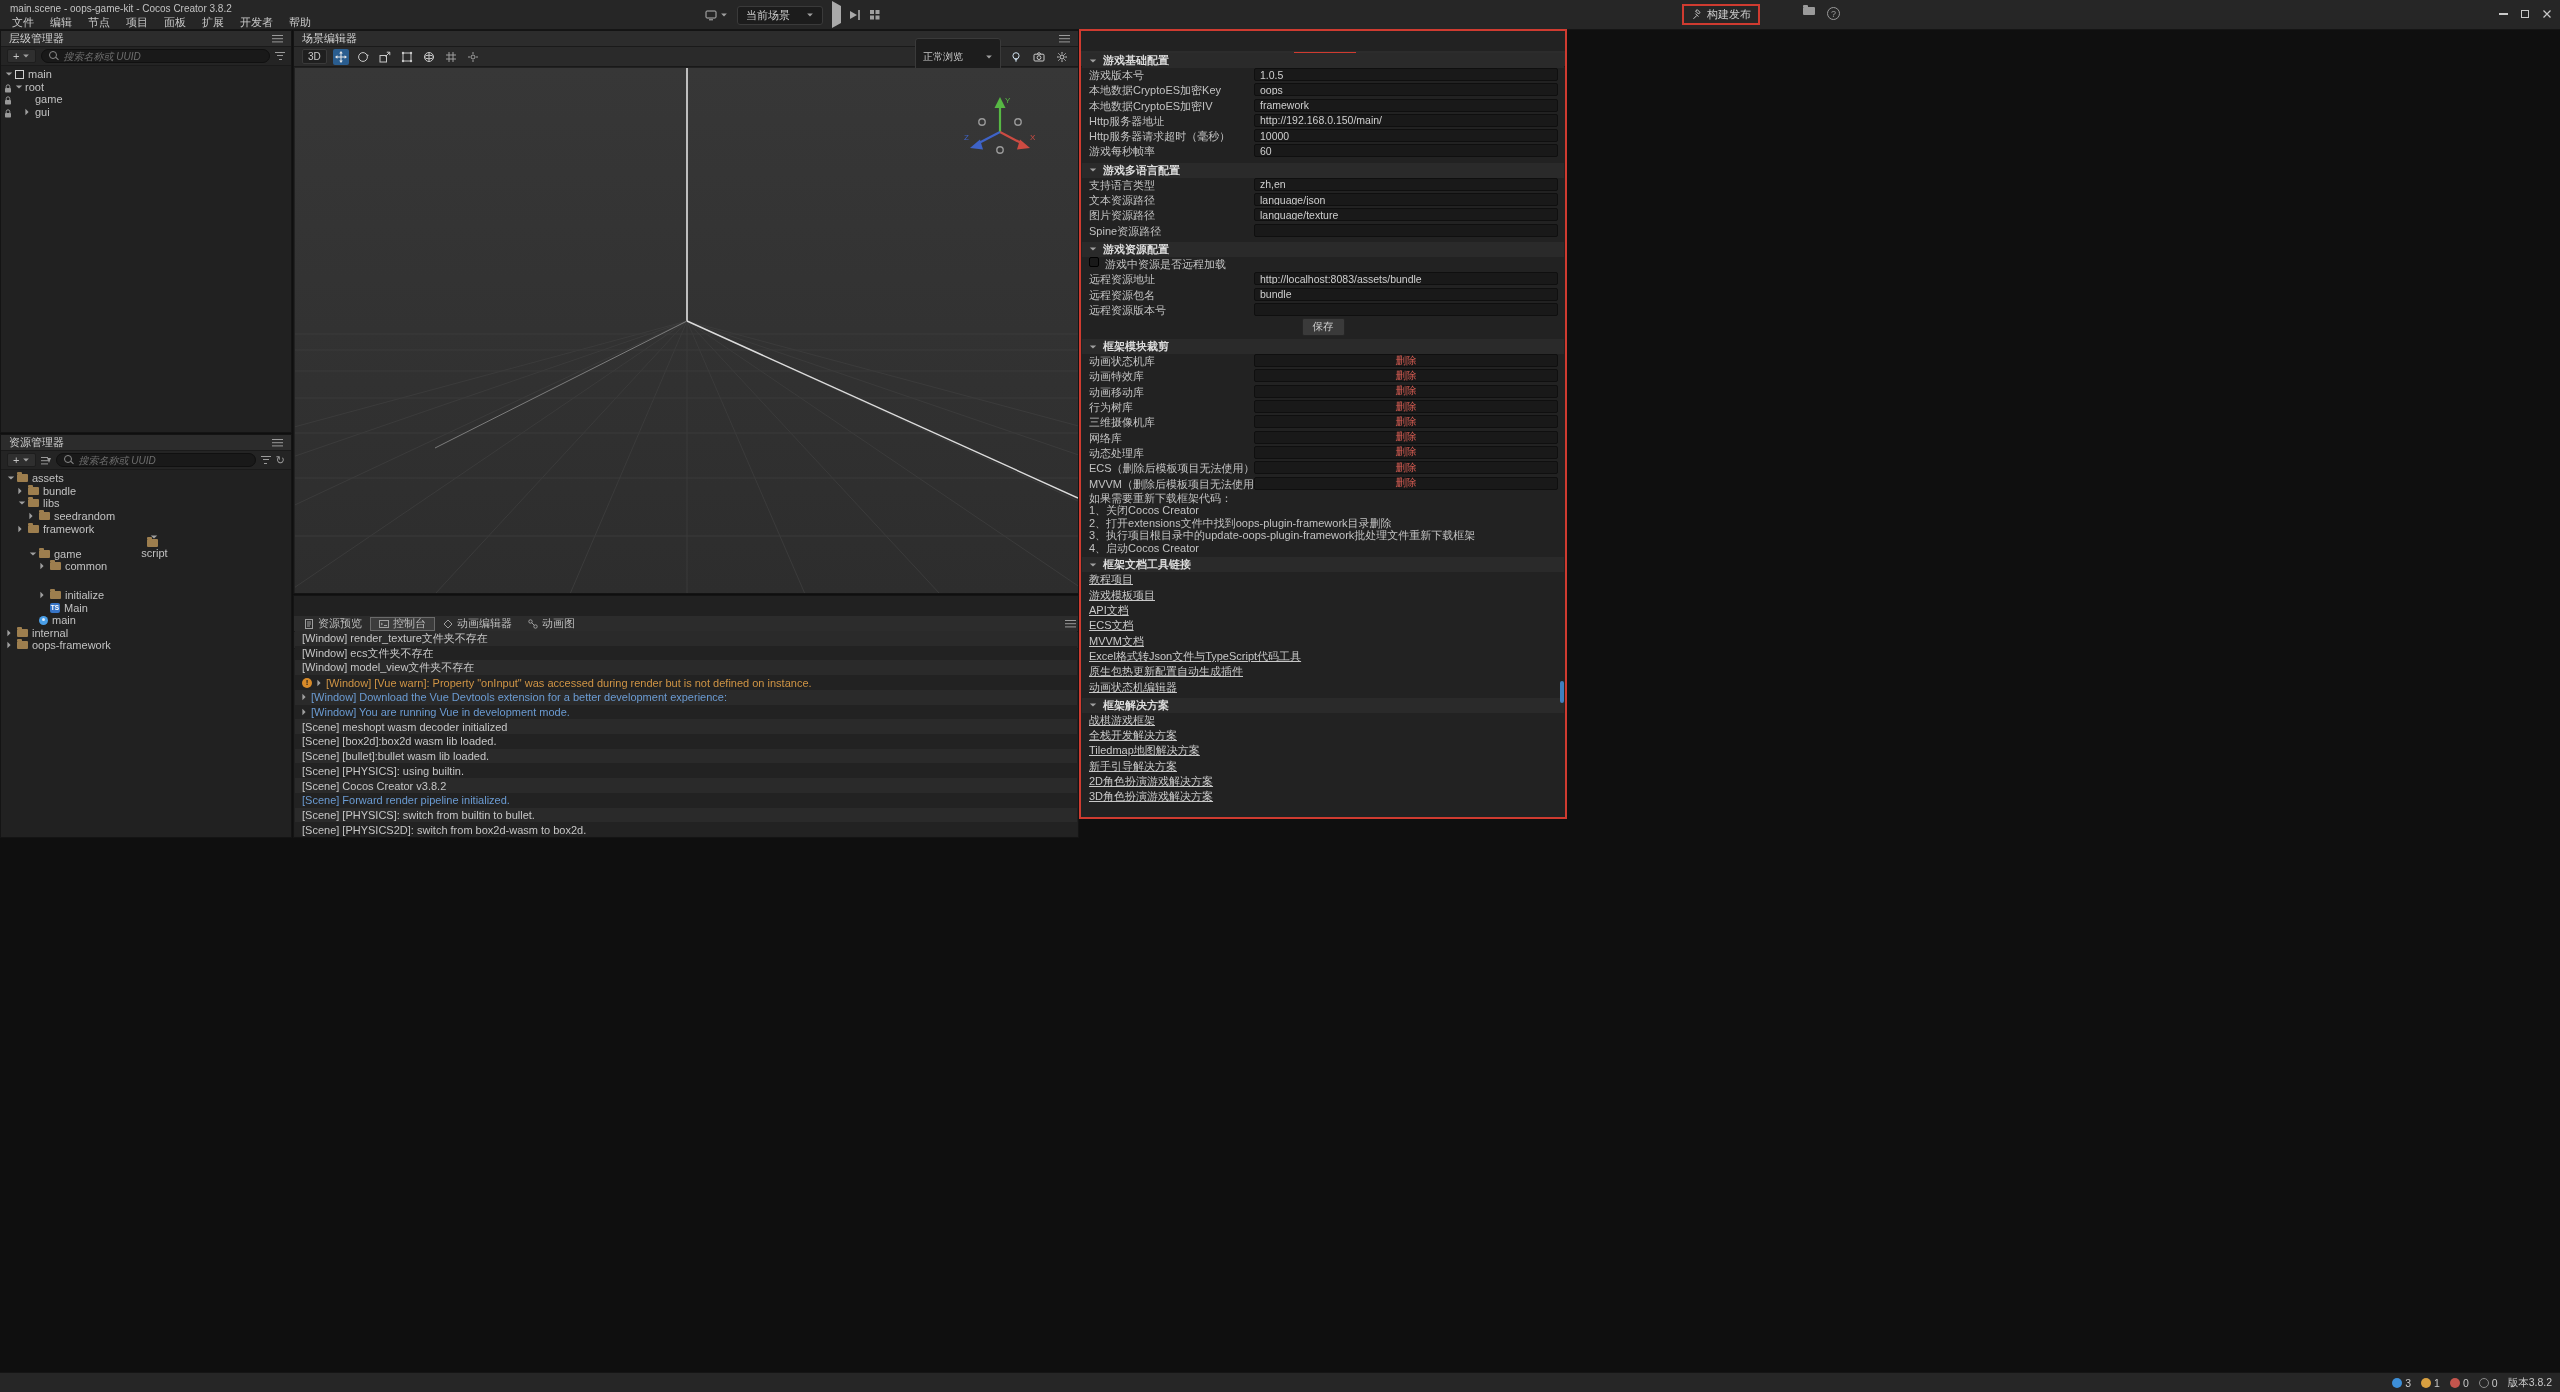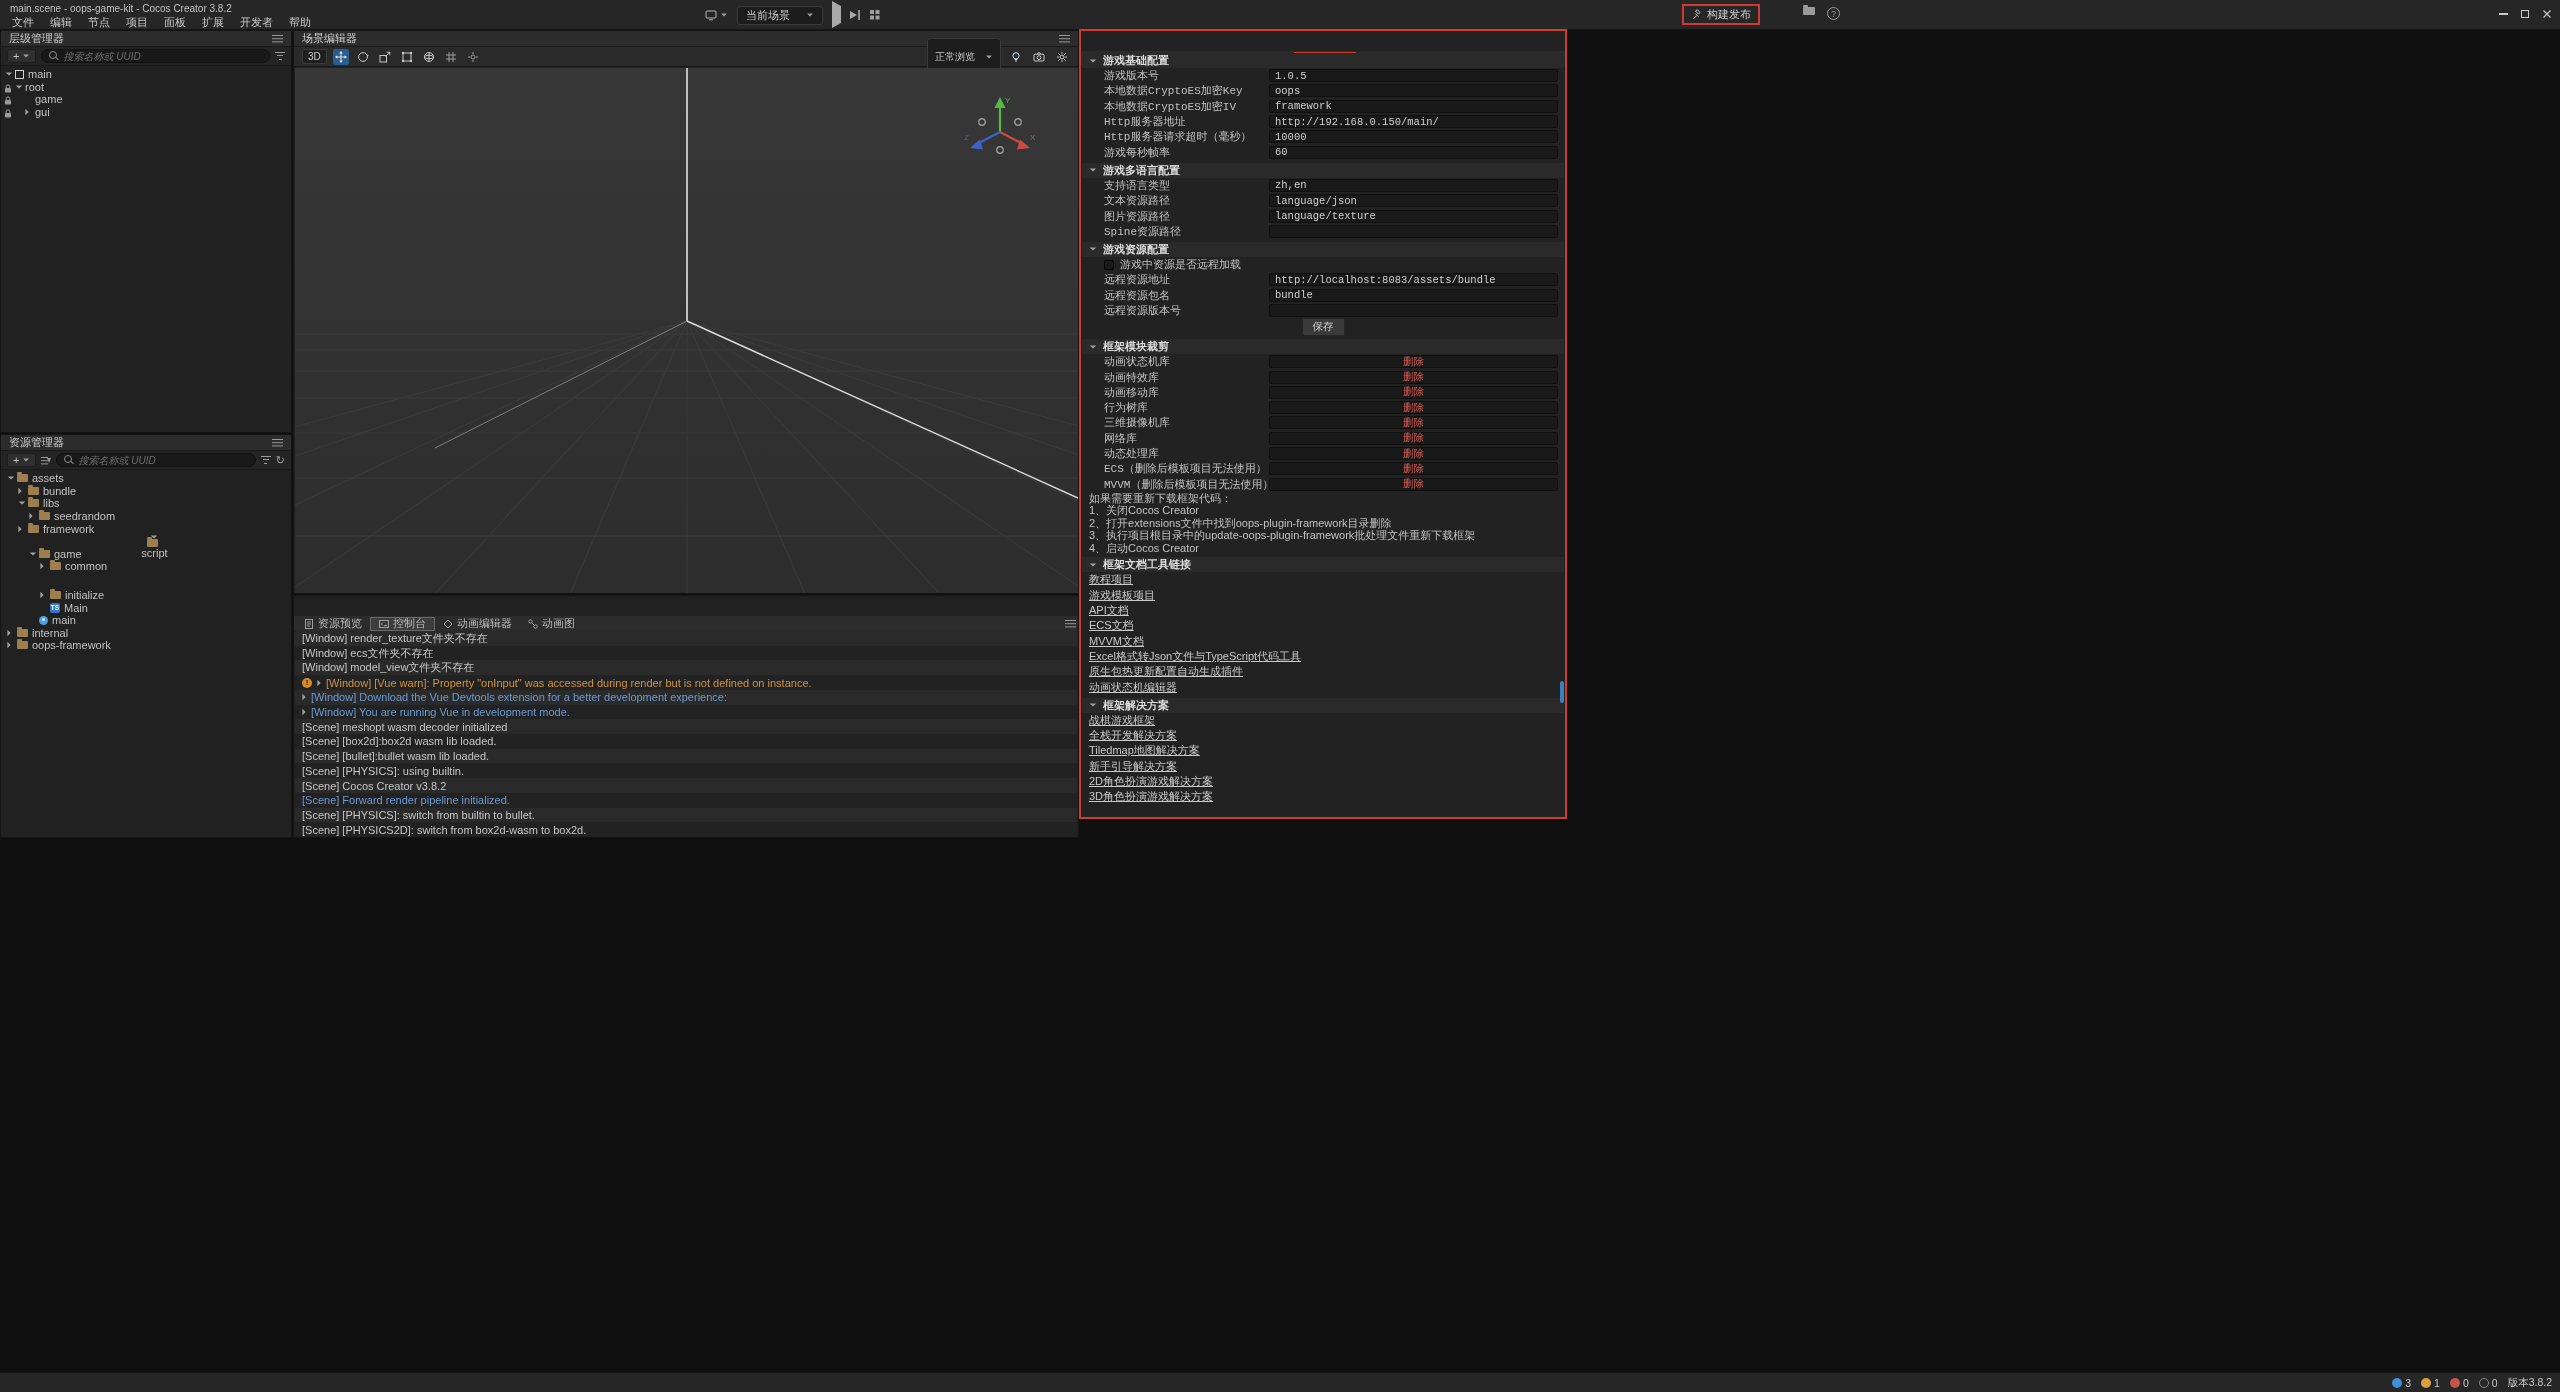--- a/index.html
+++ b/index.html
@@ -76,21 +76,21 @@
   .icon-scene-file{width:9px;height:9px;border-radius:50%;background:#4a9fe8;position:relative;}
   .icon-scene-file::after{content:"";position:absolute;left:2.5px;top:2.5px;width:3px;height:3px;border-radius:50%;background:#dfeefc;}
   .icon-scene{width:9px;height:9px;border:1px solid #cfcfcf;}
 
   
   .scene-toolbar{display:flex;align-items:center;gap:6px;height:20px;background:#2a2a2a;border-bottom:1px solid #191919;padding:0 8px;}
   .dim-btn{background:#1f1f1f;border:1px solid #3a3a3a;border-radius:2px;color:#c9c9c9;font-size:10px;padding:1px 5px;line-height:11px;font-family:inherit;}
   .tool-icon{width:16px;height:16px;display:inline-flex;align-items:center;justify-content:center;border-radius:2px;}
   .tool-icon.selected{background:#2a5d8f;}
   .scene-toolbar .right-group{margin-left:auto;display:flex;align-items:center;gap:7px;}
-  .view-select{display:flex;align-items:center;gap:10px;background:#1d1d1d;border:1px solid #3a3a3a;border-radius:3px;padding:18px 7px;font-size:10px;color:#c8c8c8;height:16px;}
+  .view-select{display:flex;align-items:center;gap:22px;background:#1d1d1d;border:1px solid #3a3a3a;border-radius:3px;padding:18px 7px;font-size:10px;color:#c8c8c8;height:16px;}
   .scene-viewport{position:absolute;left:1px;top:37px;width:783px;height:526px;background:linear-gradient(#373737,#2d2d2d);overflow:hidden;}
   .axis-gizmo{position:absolute;right:38px;top:22px;}
 
   
   .tab-bar{display:flex;align-items:center;height:16px;background:#2c2c2c;border-bottom:1px solid #1a1a1a;padding:0 2px;margin-top:20px;}
   .tab{display:flex;align-items:center;gap:4px;padding:0 8px;height:16px;font-size:11px;color:#bdbdbd;}
   .tab.active{background:#3c3c3c;border:1px solid #6a6a6a;height:14px;}
   .inspector-panel .tab.active{border:1px solid #cf3b30;background:#3a3a3a;}
   .tab-icon{display:inline-flex;width:10px;height:10px;}
   .tab-bar .bar-end{margin-left:auto;padding-right:6px;}
@@ -111,21 +111,21 @@
   .log-row:nth-child(odd){background:#2a2a2a;}
   .log-row:nth-child(even){background:#222222;}
   .log-row.warning{color:#cf9445;}
   .log-row.info{color:#6b9bd2;}
   .log-caret{margin-right:5px;display:inline-flex;}
   .warn-badge{width:10px;height:10px;border-radius:50%;background:#d78a29;color:#1b1b1b;font-size:8px;font-weight:bold;display:inline-flex;align-items:center;justify-content:center;margin-right:5px;flex:none;}
 
   
   .inspector-content{position:absolute;left:1px;right:1px;top:17px;bottom:1px;overflow:hidden;padding-top:2px;}
   .insp-section-header{display:flex;align-items:center;gap:6px;height:15px;background:#2a2a2a;padding-left:7px;font-size:11px;font-weight:bold;color:#dcdcdc;margin-top:3px;}
-  .insp-row{display:flex;align-items:center;height:15.3px;padding:0 6px 0 22px;font-family:Liberation Mono, monospace;}
+  .insp-row{display:flex;align-items:flex-start;height:15.3px;padding:0 6px 0 7px;}
   .insp-label{width:165px;flex:none;font-size:11px;color:#c2c2c2;white-space:nowrap;overflow:hidden;}
   .insp-input{flex:1;height:13px;background:#191919;border:1px solid #0f0f0f;border-radius:2px;color:#cfcfcf;font-size:10.5px;padding:0 5px;font-family:inherit;outline:none;}
   .module-bar{flex:1;height:13px;background:#191919;border:1px solid #0f0f0f;border-radius:2px;display:flex;align-items:center;justify-content:center;}
   .delete-link{font-size:10.5px;color:#d05a50;}
   .insp-text{font-size:11px;color:#c2c2c2;height:12.5px;line-height:12.5px;padding-left:7px;white-space:nowrap;}
   .insp-link-row{height:15.3px;display:flex;align-items:center;padding-left:7px;}
   .insp-link{font-size:11px;color:#c9c9c9;text-decoration:underline;}
   .save-row{display:flex;justify-content:center;align-items:center;height:18px;}
   .save-btn{background:#3a3a3a;border:1px solid #252525;border-radius:2px;color:#cfcfcf;font-size:10.5px;padding:1px 10px;font-family:inherit;}
   .scroll-thumb{position:absolute;right:1px;top:650px;width:4px;height:22px;background:#3f7fbf;border-radius:2px;}

